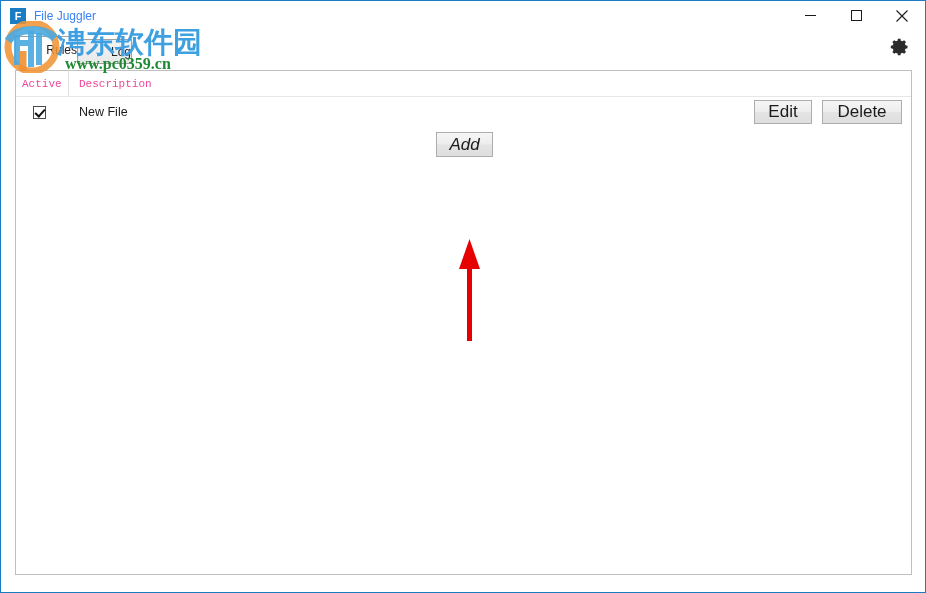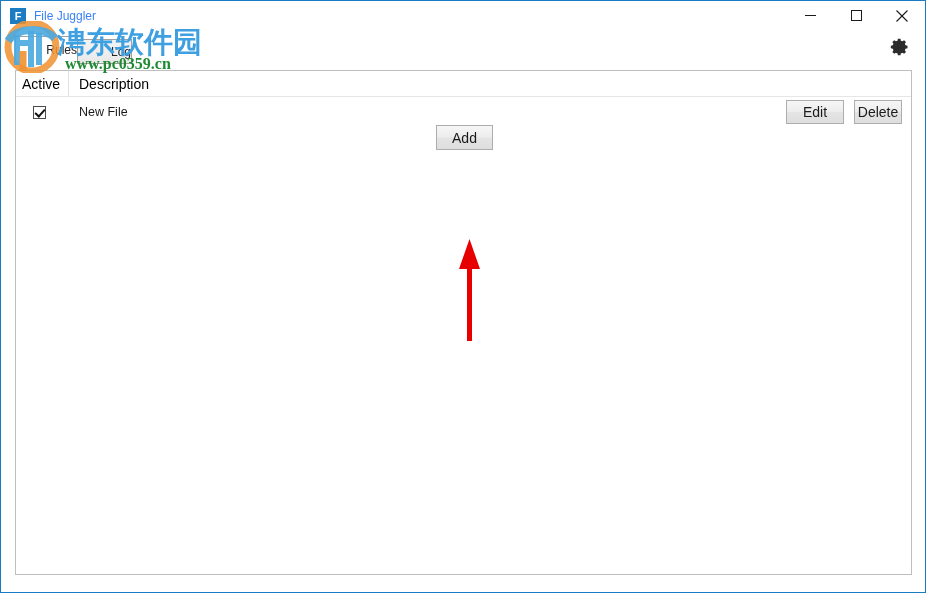--- a/index.html
+++ b/index.html
@@ -116,22 +116,23 @@
     background: #ffffff;
   }
 
   
   #table-header {
     position: relative;
     height: 25px;
     border-bottom: 1px solid #e6e6e6;
     display: flex;
     align-items: center;
-    font-size: 14px;
-    color: #000000;
+    font-size: 11px;
+    color: #ec4899;
+    font-family: Liberation Mono, monospace;
   }
   #col-active {
     width: 53px;
     padding-left: 6px;
     box-sizing: border-box;
     height: 100%;
     display: flex;
     align-items: center;
     border-right: 1px solid #e2e2e2;
   }
@@ -187,37 +188,38 @@
     position: absolute;
     right: 9px;
     top: 3px;
     display: flex;
     gap: 10px;
   }
   .ui-button {
     box-sizing: border-box;
     border: 1px solid #adadad;
     background: linear-gradient(to bottom, #f6f6f6 0%, #ededed 48%, #e4e4e4 52%, #dedede 100%);
-    font-size: 14px;
+    font-size: 17px;
     color: #1a1a1a;
     display: flex;
     align-items: center;
     justify-content: center;
     font-family: "Liberation Sans", sans-serif;
   }
   #edit-button { width: 58px; height: 24px; }
-  #delete-button { width: 48px; height: 24px; }
+  #delete-button { width: 80px; height: 24px; }
 
   
   #add-button {
     position: absolute;
     left: 420px;
-    top: 54px;
+    top: 61px;
     width: 57px;
     height: 25px;
+    font-style: italic;
   }
 
   
   #gear-icon {
     position: absolute;
     right: 12px;
     top: 33px;
     width: 26px;
     height: 26px;
     display: flex;

